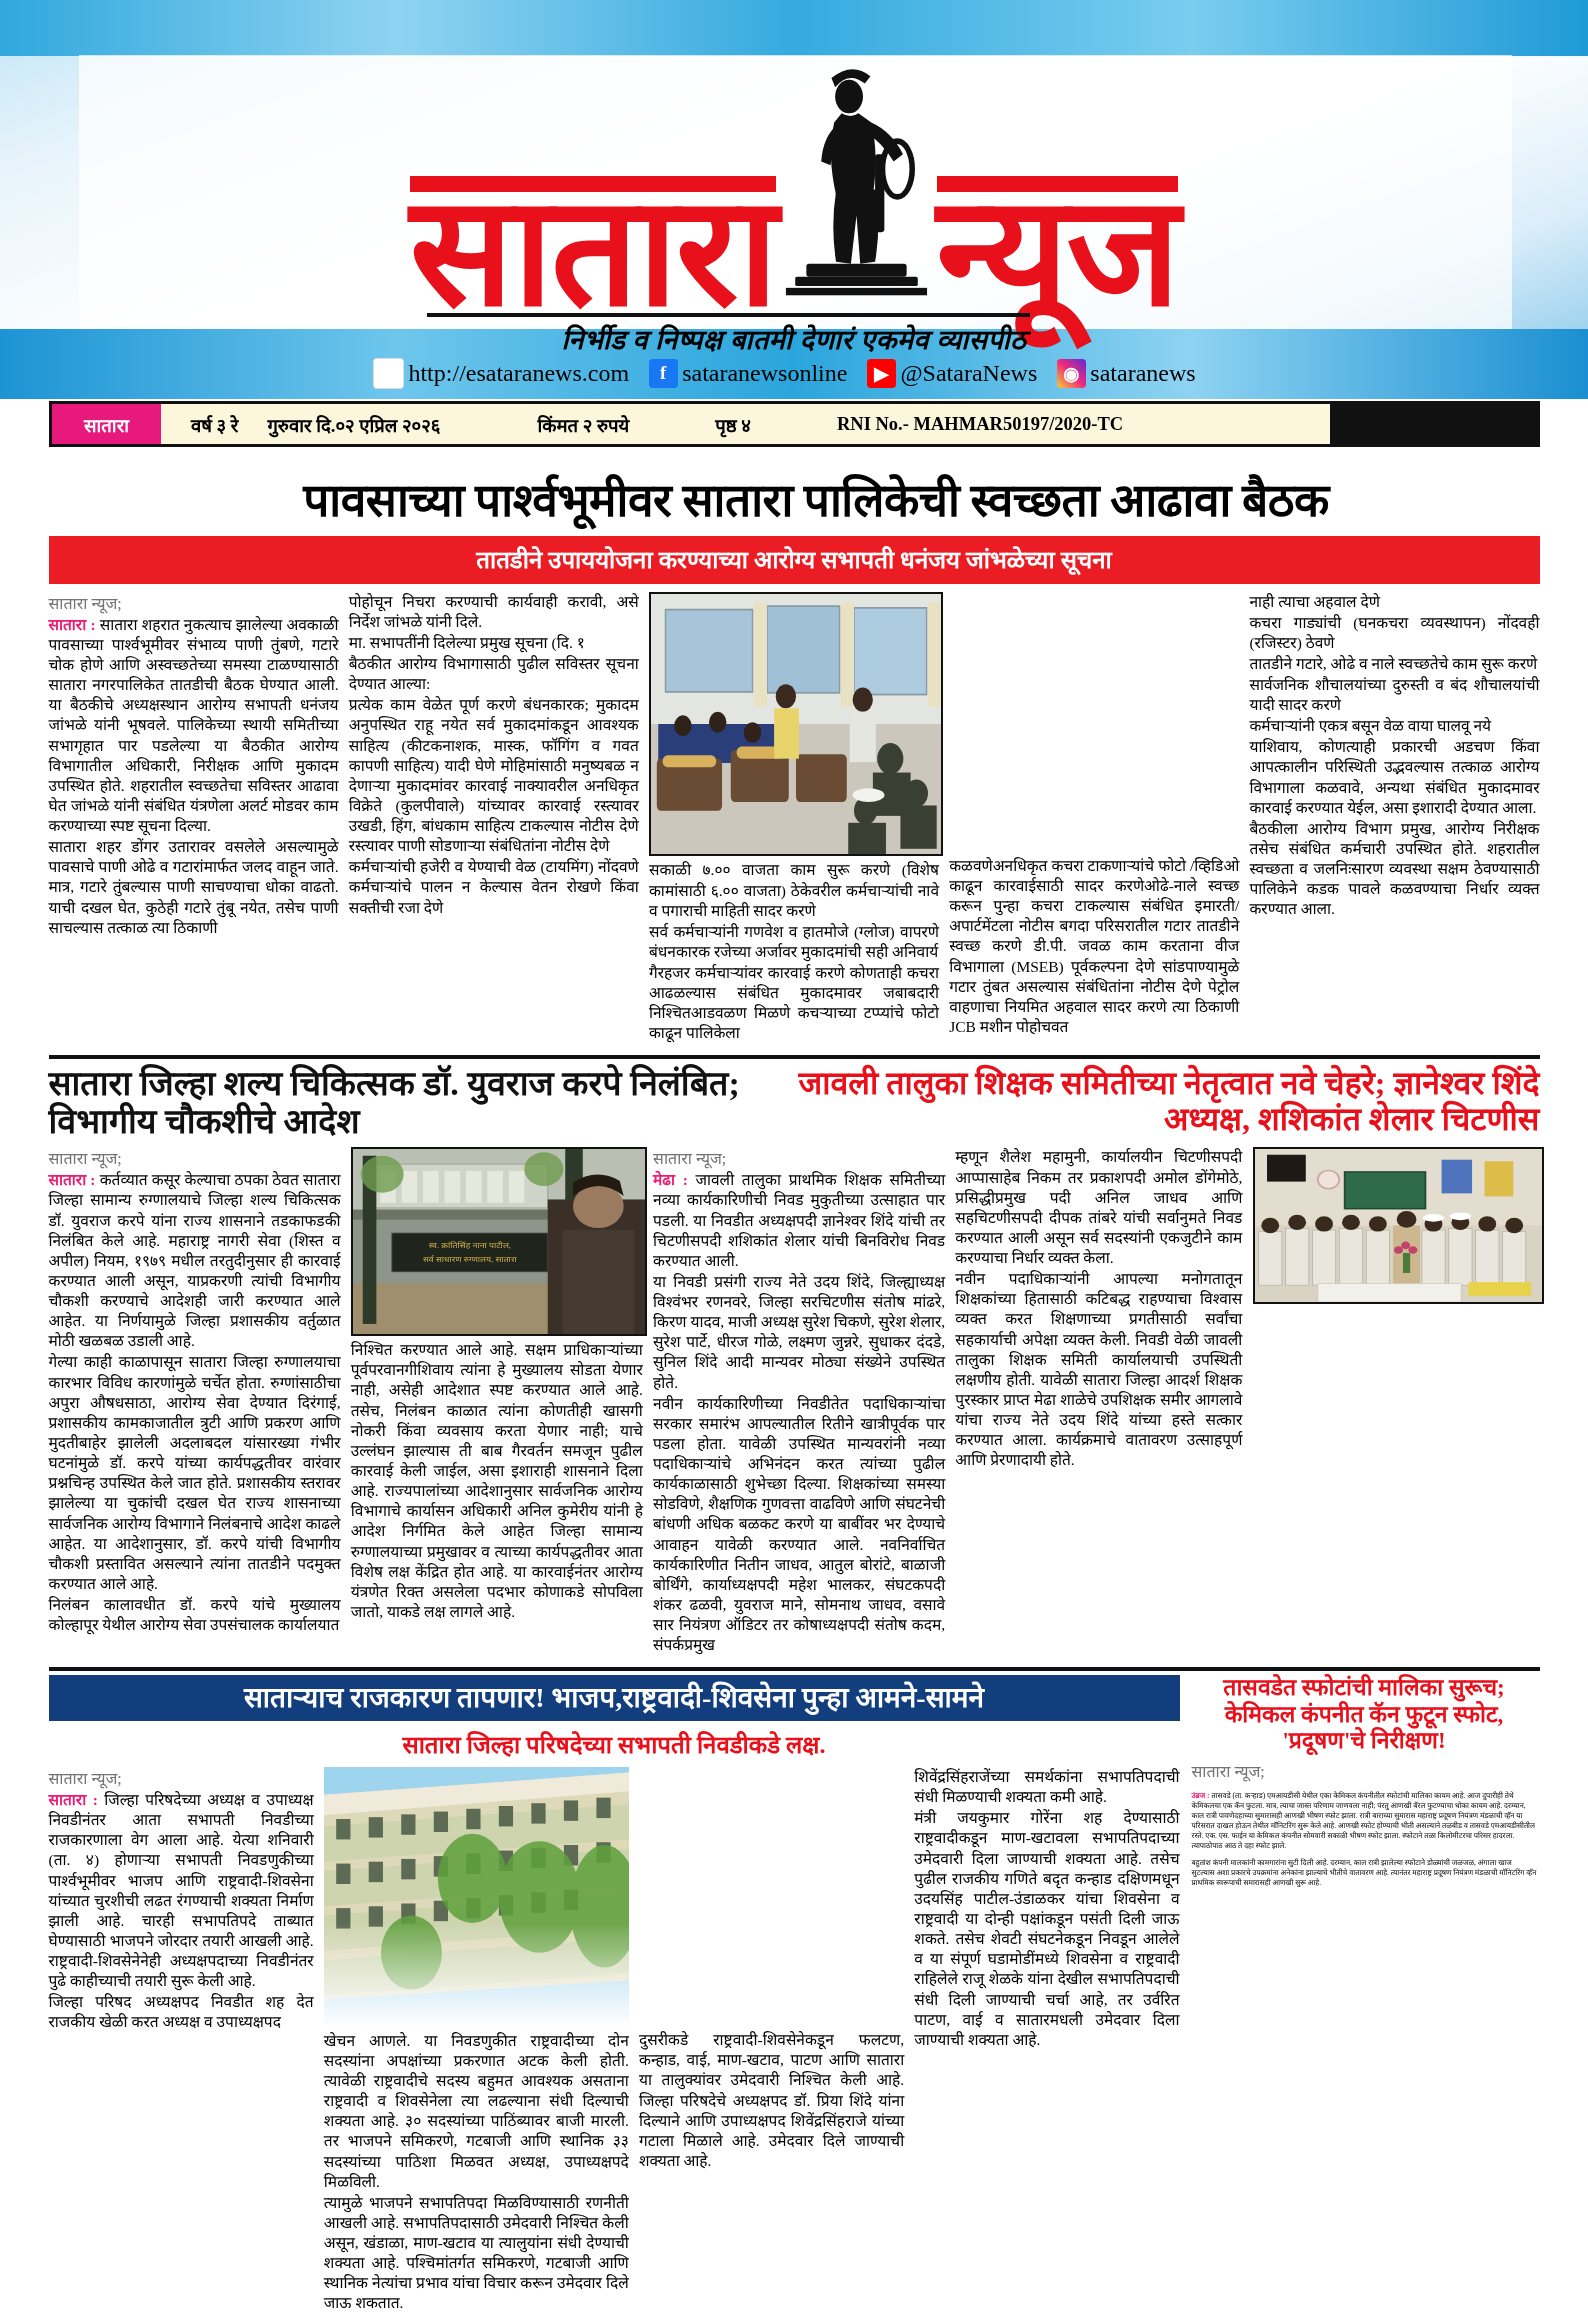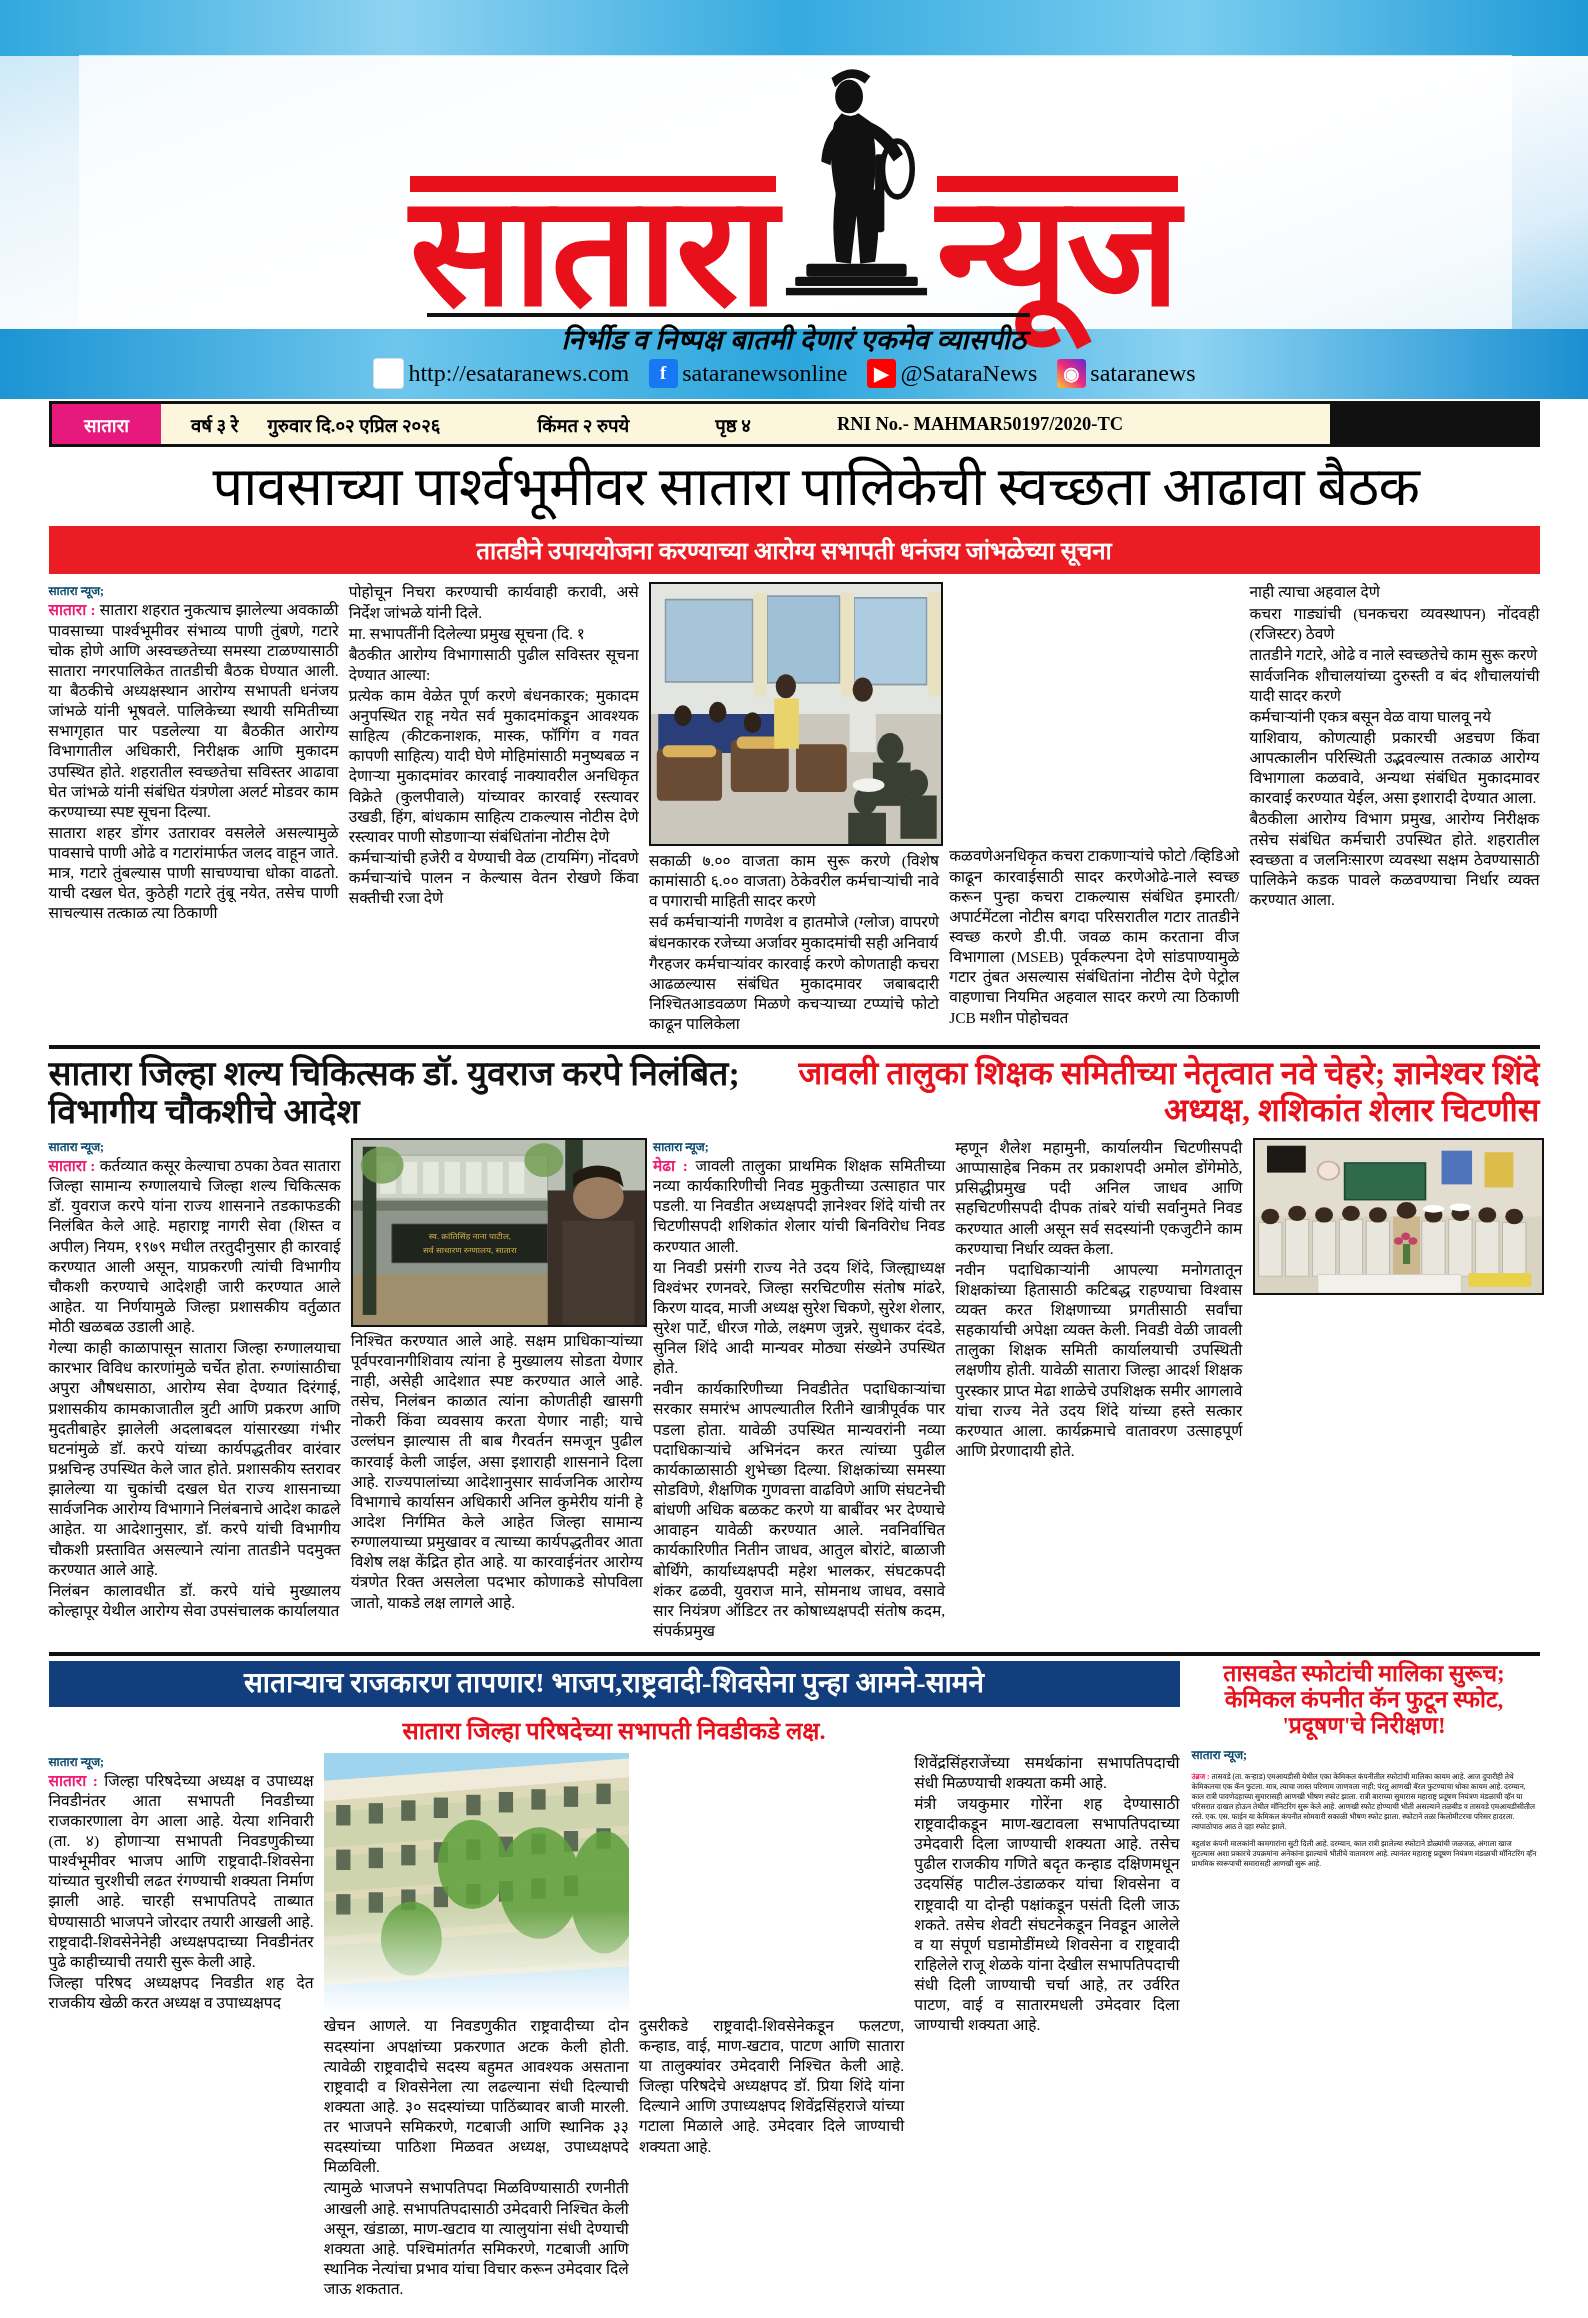--- a/index.html
+++ b/index.html
@@ -43,34 +43,34 @@
      display:flex;align-items:center;justify-content:center;color:#fff;font-weight:bold;font-size:18.5px;z-index:3;}
   .ib-items{margin-left:116px;display:flex;align-items:center;width:1363px;font-weight:bold;font-size:18.5px;}
   .ib-items span{white-space:nowrap;}
   .ib-year{margin-left:23px;}
   .ib-date{margin-left:29px;}
   .ib-price{margin-left:97px;}
   .ib-page{margin-left:86px;}
   .ib-rni{margin-left:86px;font-family:"Liberation Serif",serif;}
 
   
-  .lead-head{width:1535px;margin:6px auto 0 auto;text-align:center;
-    font-weight:normal;font-size:54px;line-height:1.08;letter-spacing:-0.5px;}
+  .lead-head{width:1535px;margin:24px auto 0 auto;text-align:center;
+    font-weight:bold;font-size:46px;line-height:1.08;letter-spacing:-0.5px;}
   .red-strip{width:1491px;margin:10.2px auto 0 auto;background:#ec1c24;color:#fff;
     text-align:center;font-weight:bold;font-size:24px;padding:6.5px 0 8.3px 0;}
 
   
   .sheet{width:1491px;margin:0 auto;}
   .rule-thick{height:4.2px;background:#111;margin:10.2px 0 0 0;}
 
   .cols{display:flex;gap:10.2px;margin-top:8.3px;align-items:flex-start;}
   .col{flex:1;min-width:0;}
   .col p{margin:0 0 0.9px 0;font-size:15.5px;line-height:1.30;text-align:justify;
      font-family:"Liberation Serif",serif;hyphens:auto;}
-  .byline{color:#0c4a6e;font-weight:bold;font-size:12px;margin:0 0 0.9px 0;}
+  .byline{color:#737373;font-weight:normal;font-size:16px;margin:0 0 0.9px 0;}
   .dateline{color:#ee1D74;font-weight:bold;}
 
   .photo{width:100%;border:2.3px solid #111;display:block;overflow:hidden;position:relative;}
 
   
   .sec2{display:flex;gap:20px;margin-top:6px;}
   .sec2 .left{width:726px;}
   .sec2 .right{width:751px;}
   .head-black{font-weight:bold;font-size:34px;line-height:1.12;color:#111;}
   .head-red{font-weight:bold;font-size:32px;line-height:1.14;color:#e8111b;text-align:right;}

